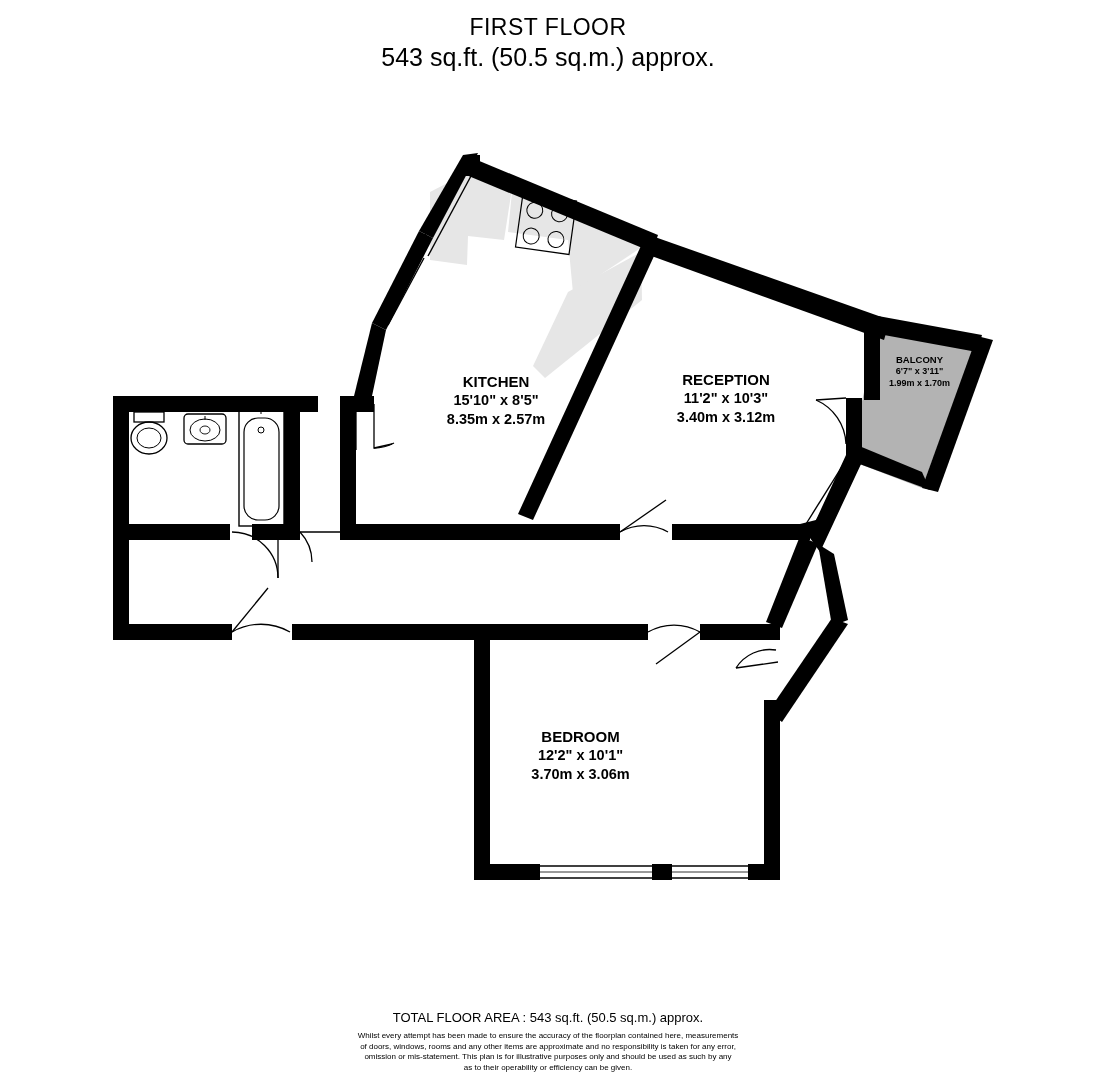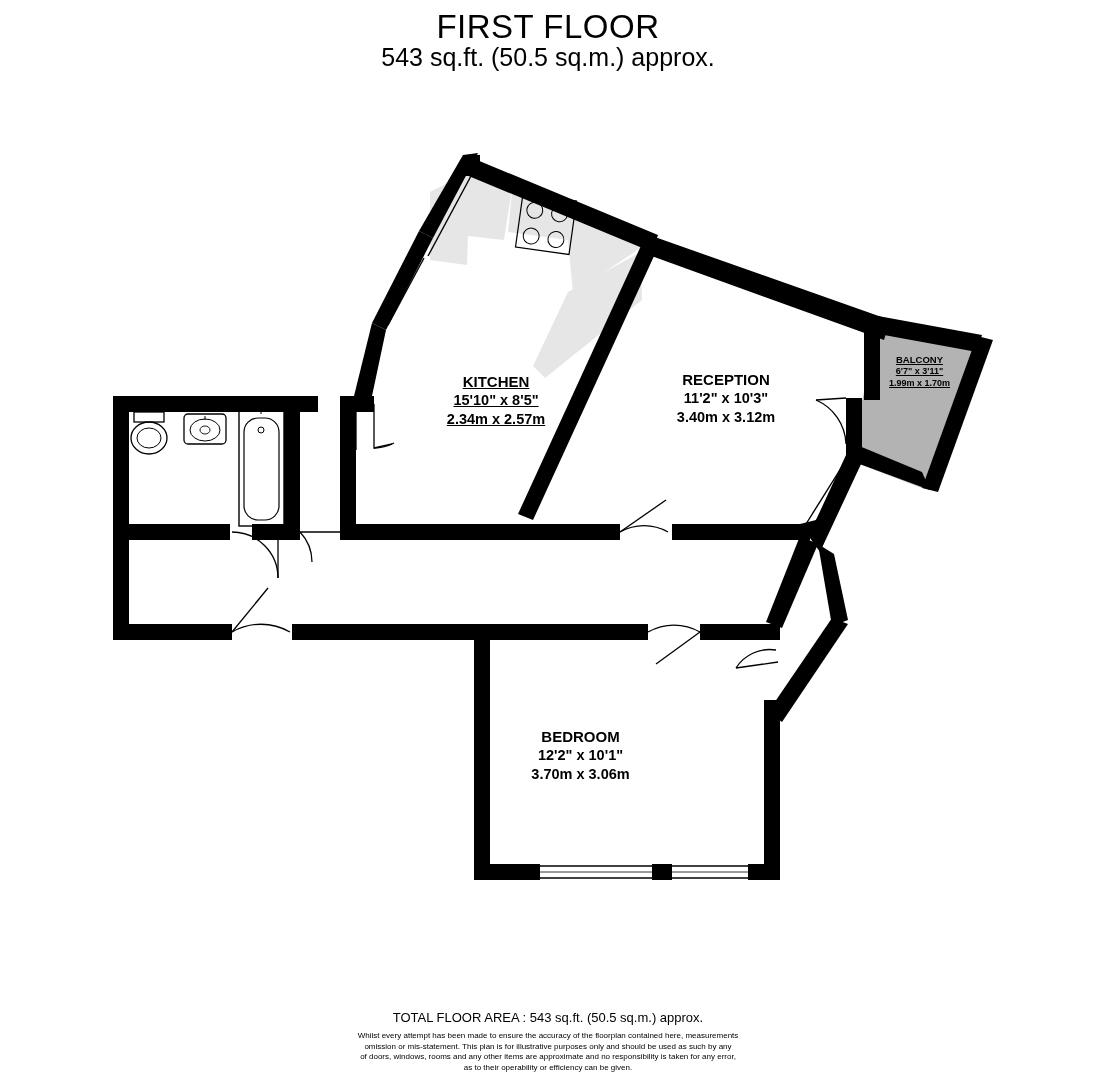--- a/index.html
+++ b/index.html
@@ -24,21 +24,21 @@
 
   
   .title-block {
     position: absolute;
     left: 0;
     top: 12px;
     width: 1096px;
     text-align: center;
   }
   .title-line1 {
-    font-size: 33px;
+    font-size: 23px;
     letter-spacing: 0.5px;
     line-height: 30px;
   }
   .title-line2 {
     font-size: 25px;
     line-height: 30px;
     text-align: center;
   }
 
   
@@ -61,25 +61,25 @@
     font-weight: bold;
     font-size: 15px;
   }
   .room-dim {
     font-weight: bold;
     font-size: 14.5px;
   }
   .room-label.small .room-name { font-size: 9.5px; }
   .room-label.small .room-dim { font-size: 9px; }
 
-  #label-kitchen   { left: 381px; top: 372px; width: 230px; text-decoration: underline; }
+  #label-kitchen   { left: 381px; top: 372px; width: 230px; }
   #label-reception { left: 616px; top: 370px; width: 220px; }
   #label-bathroom  { left: 106px; top: 444px; width: 215px; }
   #label-bedroom   { left: 473px; top: 727px; width: 215px; }
-  #label-balcony   { left: 852px; top: 354px; width: 135px; text-decoration: underline; }
+  #label-balcony   { left: 852px; top: 354px; width: 135px; }
 
   
   .footer {
     position: absolute;
     left: 0;
     top: 1010px;
     width: 1096px;
     text-align: center;
   }
   .footer-total {
@@ -247,21 +247,21 @@
       <circle cx="533" cy="212" r="8" transform="rotate(8 546 224)" fill="none" stroke="#000000" stroke-width="1"></circle>
       <circle cx="558" cy="212" r="8" transform="rotate(8 546 224)" fill="none" stroke="#000000" stroke-width="1"></circle>
       <circle cx="533" cy="238" r="8" transform="rotate(8 546 224)" fill="none" stroke="#000000" stroke-width="1"></circle>
       <circle cx="558" cy="238" r="8" transform="rotate(8 546 224)" fill="none" stroke="#000000" stroke-width="1"></circle>
     </g>
   </svg>
 
   <div class="room-label" id="label-kitchen">
     <div class="room-name">KITCHEN</div>
     <div class="room-dim">15'10"  x 8'5"</div>
-    <div class="room-dim">2.34m  x 2.57m</div>
+    <div class="room-dim">8.35m  x 2.57m</div>
   </div>
 
   <div class="room-label" id="label-reception">
     <div class="room-name">RECEPTION</div>
     <div class="room-dim">11'2"  x 10'3"</div>
     <div class="room-dim">3.40m  x 3.12m</div>
   </div>
 
 
   <div class="room-label" id="label-bedroom">
@@ -273,20 +273,20 @@
   <div class="room-label small" id="label-balcony">
     <div class="room-name">BALCONY</div>
     <div class="room-dim">6'7"  x 3'11"</div>
     <div class="room-dim">1.99m  x 1.70m</div>
   </div>
 
   <div class="footer">
     <div class="footer-total">TOTAL FLOOR AREA : 543 sq.ft. (50.5 sq.m.) approx.</div>
     <div class="footer-disclaimer">
       <div>Whilst every attempt has been made to ensure the accuracy of the floorplan contained here, measurements</div>
+      <div>of doors, windows, rooms and any other items are approximate and no responsibility is taken for any error,</div>
       <div>omission or mis-statement. This plan is for illustrative purposes only and should be used as such by any</div>
-      <div>of doors, windows, rooms and any other items are approximate and no responsibility is taken for any error,</div>
       <div>as to their operability or efficiency can be given.</div>
     </div>
 
   </div>
 
 </div>
 
 </body></html>

